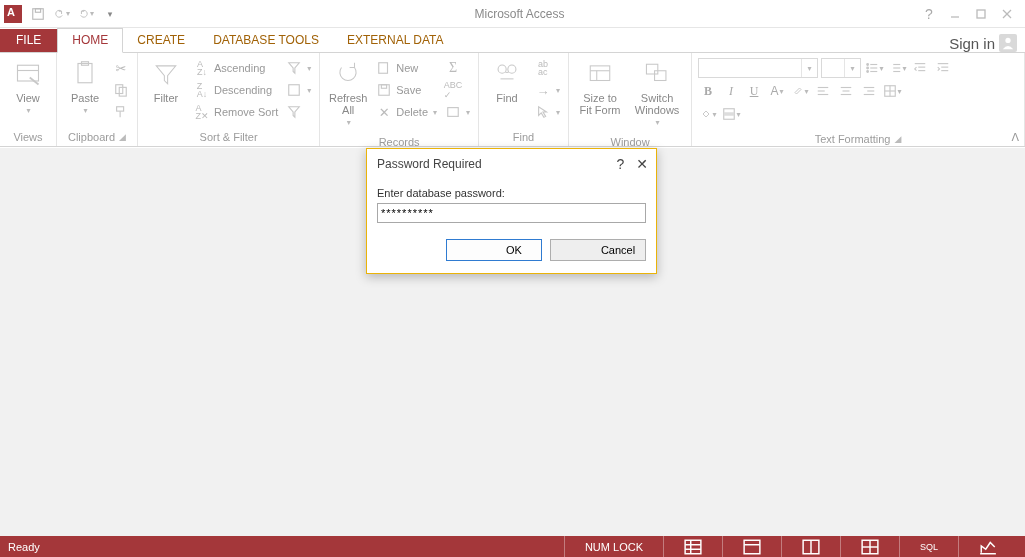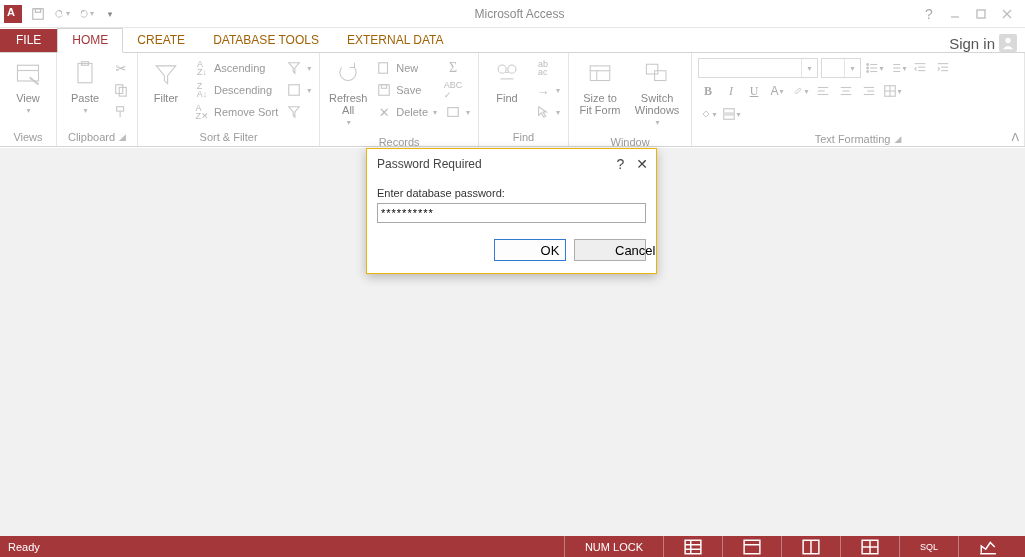--- a/index.html
+++ b/index.html
@@ -51,21 +51,21 @@
 
 
 .dialog { position:absolute; left:366px; top:148px; width:291px; border:1px solid #eab308; background:#fff; box-shadow:0 3px 10px rgba(0,0,0,.25); }
 .dlg-title { height:30px; display:flex; align-items:center; padding:0 8px 0 10px; font-size:12px; color:#444; }
 .dlg-title .tactions { margin-left:auto; display:flex; gap:12px; font-size:14px; color:#444; }
 .dlg-title .tactions span { cursor:default; }
 .dlg-body { padding:8px 10px 12px; }
 .dlg-body .prompt { font-size:11px; color:#333; margin-bottom:4px; }
 .dlg-body input { width:100%; height:20px; border:1px solid #a8a8a8; font-size:11px; padding:0 3px; font-family:inherit; letter-spacing:1px; }
 .dlg-buttons { display:flex; justify-content:flex-end; gap:8px; padding:4px 10px 12px; }
-.dlg-buttons button { width:72px; height:22px; font-size:13px; background:#eee; border:1px solid #adadad; cursor:default;padding-left:40px; }
+.dlg-buttons button { width:96px; height:22px; font-size:11px; background:#eee; border:1px solid #adadad; cursor:default;padding-left:40px; }
 .dlg-buttons button.primary { border:1.5px solid #2f7bd1; background:#fdfdfd; }
 
 
 .status { position:absolute; left:0; right:0; bottom:0; height:21px; background:#a4373a; color:#fff; display:flex; align-items:center; font-size:11px; padding:0 8px 0 8px; }
 .status .spacer { flex:1; }
 .status .cell { padding:0 20px; border-left:1px solid rgba(255,255,255,.35); height:100%; display:flex; align-items:center; }
 .status .vico { width:18px; height:16px; }
 .status svg { stroke:#fff; }
 </style>
 </head>

